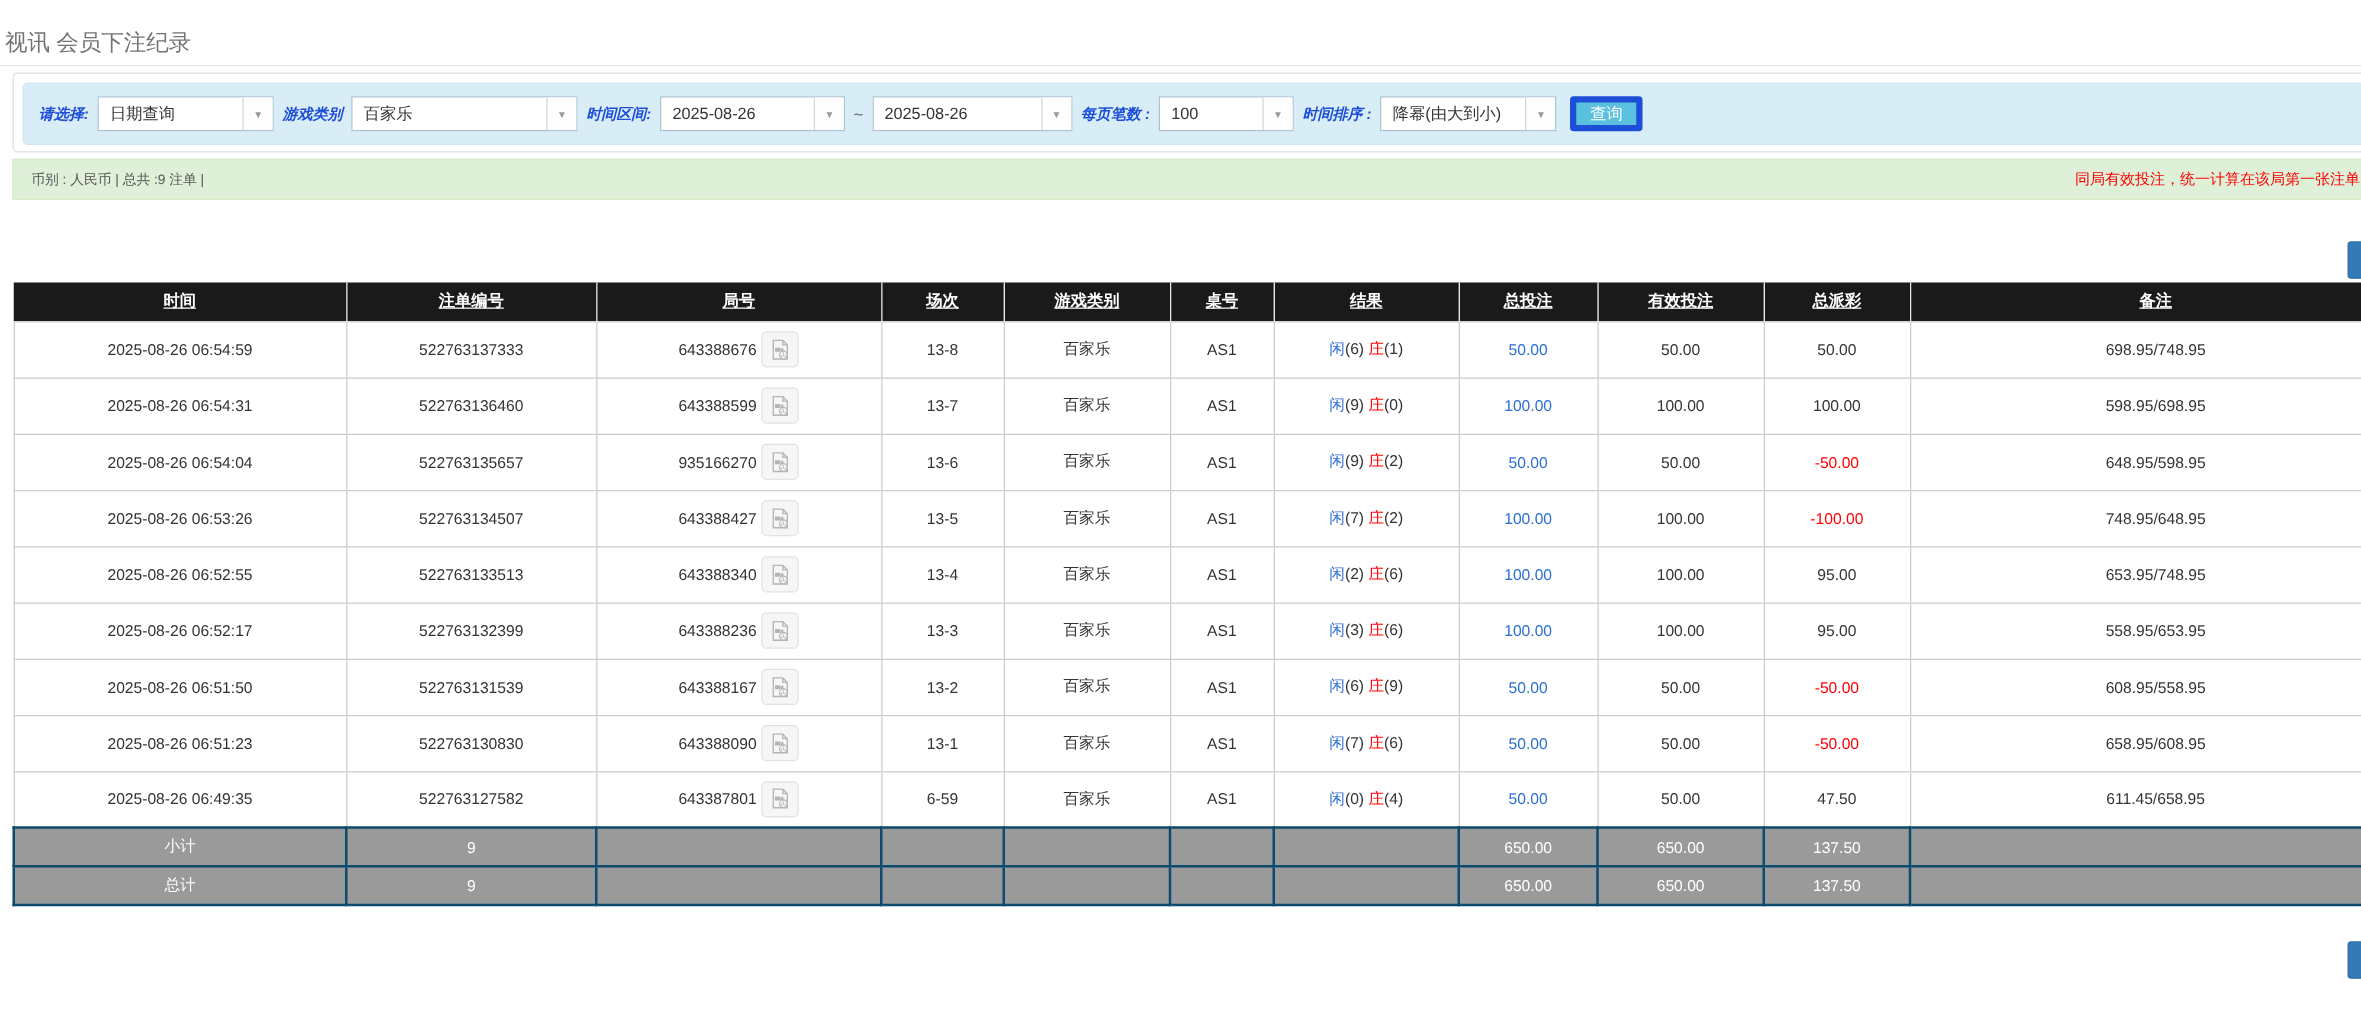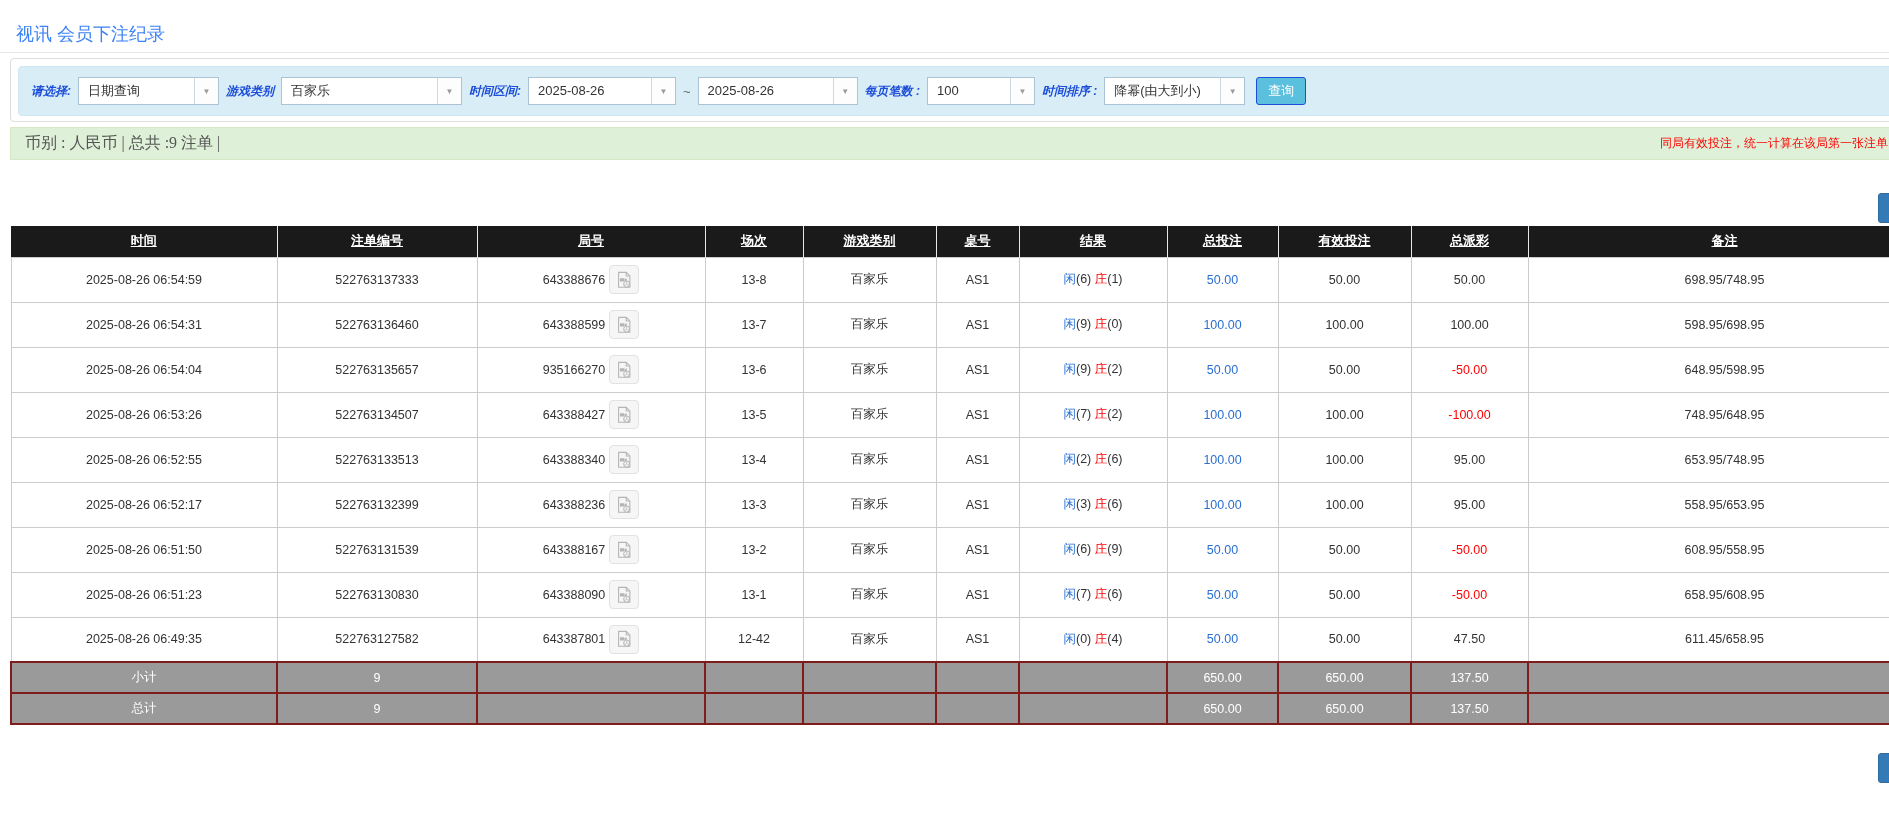--- a/index.html
+++ b/index.html
@@ -1,56 +1,56 @@
 <!DOCTYPE html>
 <html><head>
 <meta charset="utf-8">
 <style>
   * { margin:0; padding:0; box-sizing:border-box; }
   html,body { width:1889px; height:826px; overflow:hidden; background:#fff;
               font-family:"Liberation Sans","DejaVu Sans",sans-serif; }
   .content { position:relative; width:1920px; height:826px; }
 
-  .page-title { position:absolute; top:22px; left:16px; font-size:18px; font-weight:normal; color:#3b82f6; }
+  .page-title { position:absolute; top:22px; left:4px; font-size:18px; font-weight:normal; color:#737373; }
   .title-rule { position:absolute; top:52px; left:0; width:1920px; border-top:1px solid #e7e7e7; }
 
   .filter-outer { position:absolute; top:58px; left:10px; width:1905px; height:64px;
                   background:#fff; border:1px solid #ddd; border-radius:4px; }
   .filter-panel { position:absolute; top:7px; left:7px; right:7px; height:50px;
                   background:#d9edf7; border:1px solid #cfe7f3; border-radius:4px;
                   display:flex; align-items:center; padding:0 12px; gap:7px; }
   .flabel { color:#1d4ed8; font-weight:bold; font-size:12px; white-space:nowrap;font-style:italic; }
   .tilde  { color:#666; font-size:13px; }
   .combo { height:28px; background:#fff; border:1px solid #aac4d4; display:flex; align-items:stretch; }
   .combo-text { flex:1; font-size:13px; color:#333; line-height:26px; padding:0 9px; white-space:nowrap; overflow:hidden; }
   .combo-arrow { width:24px; border-left:1px solid #ccd9e2; background:#fdfdfd; color:#9a9a9a;
                  display:flex; align-items:center; justify-content:center; font-size:8px; }
   .w-query {width:141px;} .w-game {width:181px;} .w-date1 {width:148px;}
   .w-date2 {width:160px;} .w-per {width:108px;} .w-sort {width:141px;}
-  .search-btn { height:28px; padding:0 11px; background:#5bc0de; border:1px solid #1d4ed8;
+  .search-btn { height:28px; padding:0 11px; background:#5bc0de; border:5px solid #1d4ed8;
                 border-radius:3px; color:#fff; font-size:13px; cursor:pointer; margin-left:4px; }
 
   .summary-bar { position:absolute; top:127px; left:10px; width:1905px; height:33px;
                  background:#dff0d8; border:1px solid #d6e9c6;
                  display:flex; align-items:center; justify-content:space-between; padding:0 14px; }
-  .summary-left { font-size:16px; color:#555;font-family:Liberation Serif, serif; }
+  .summary-left { font-size:11px; color:#555; }
   .summary-note { font-size:12px; color:#f00; white-space:nowrap; }
 
   .edge-btn { position:absolute; left:1878px; width:36px; height:30px;
               background:#337ab7; border:1px solid #2e6da4; border-radius:3px; cursor:pointer; }
   .edge-btn.top { top:193px; }
   .edge-btn.bottom { top:753px; }
 
   .table-wrap { position:absolute; top:226px; left:10px; }
   table { border-collapse:collapse; table-layout:fixed; width:1910px; }
   th { background:#1a1a1a; color:#fff; font-size:13px; font-weight:bold; height:31px;
        border-right:1px solid #e8e8e8; text-align:center;text-decoration:underline; }
   td { height:45px; border:1px solid #ccc; text-align:center; font-size:12.5px; color:#333;
        background:#fff; white-space:nowrap; }
-  tr.summary-row td { background:#9a9a9a; color:#fff; height:31px; border:2px solid #7f1d1d; font-size:12.5px; }
+  tr.summary-row td { background:#9a9a9a; color:#fff; height:31px; border:2px solid #0c4a6e; font-size:12.5px; }
   .round-cell { display:inline-flex; align-items:center; gap:4px; }
   .video-btn { width:30px; height:29px; background:#f6f6f6; border:1px solid #e2e2e2;
                border-radius:4px; display:inline-flex; align-items:center; justify-content:center;
                cursor:pointer; vertical-align:middle; }
   .rp { color:#2a6fd2; }
   .rb { color:#f00; }
   .rs { color:#333; }
   .bet-link { color:#2a6fd2; cursor:pointer; }
   .neg { color:#f00; }
 </style>
@@ -372,21 +372,21 @@
       <rect x="5.5" y="8" width="5" height="3.6" rx="0.6" fill="#b5b5b5"></rect>
       <path d="M10.8 9 l2.2 -1 v4 l-2.2 -1 Z" fill="#b5b5b5"></path>
       <circle cx="13" cy="14.5" r="3.4" fill="#f6f6f6" stroke="#b5b5b5" stroke-width="1.1"></circle>
       <circle cx="13" cy="14.5" r="0.8" fill="#b5b5b5"></circle>
       <circle cx="13" cy="12.6" r="0.7" fill="#b5b5b5"></circle>
       <circle cx="11.3" cy="15.5" r="0.7" fill="#b5b5b5"></circle>
       <circle cx="14.7" cy="15.5" r="0.7" fill="#b5b5b5"></circle>
     </svg>
   </span>
 </span></td>
-            <td>12-42</td>
+            <td>6-59</td>
             <td>百家乐</td>
             <td>AS1</td>
             <td><span class="rp">闲</span><span class="rs">(0) </span><span class="rb">庄</span><span class="rs">(4)</span></td>
             <td><span class="bet-link">50.00</span></td>
             <td>50.00</td>
             <td>47.50</td>
             <td>611.45/658.95</td>
           </tr>
           <tr class="summary-row">
             <td>小计</td>

